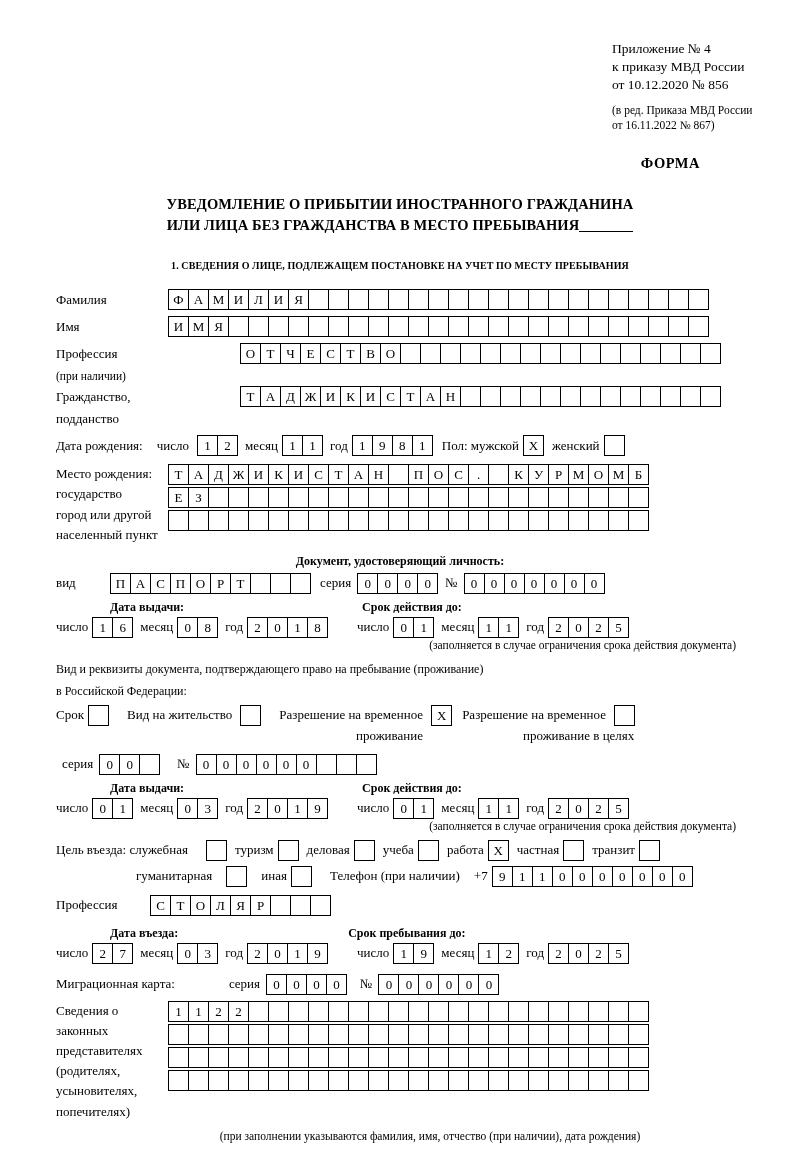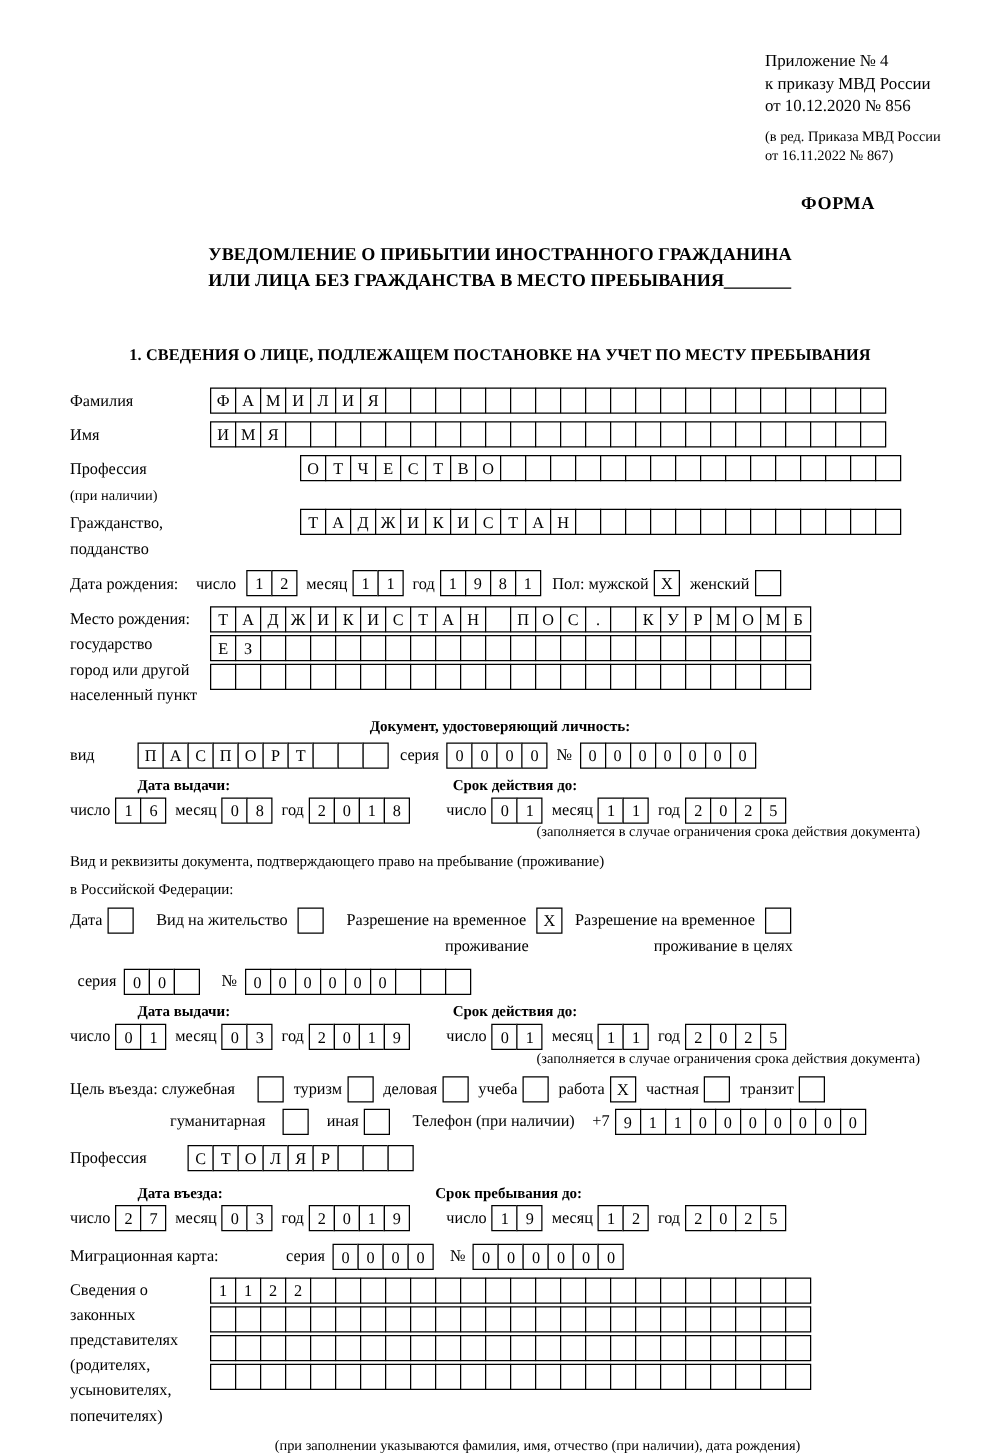--- a/index.html
+++ b/index.html
@@ -53,22 +53,22 @@
   }
   .title .ul {
     display: inline-block;
     width: 54px;
     border-bottom: 1px solid #000;
     vertical-align: -2px;
   }
   .section-title {
     text-align: center;
     font-weight: bold;
-    font-size: 13px;
-    margin-top: 40px;
+    font-size: 10px;
+    margin-top: 24px;
     letter-spacing: .1px;
   }
   
   .row {
     display: flex;
     align-items: center;
     margin-top: 6px;
   }
   .lbl {
     font-size: 13px;
@@ -515,21 +515,21 @@
   <div class="right-note">(заполняется в случае ограничения срока действия документа)</div>
 
   <div style="margin-top:8px">
     <span class="lbl sm">Вид и реквизиты документа, подтверждающего право на пребывание (проживание)</span>
   </div>
   <div style="margin-top:4px">
     <span class="lbl sm">в Российской Федерации:</span>
   </div>
 
   <div class="row" style="margin-top:6px">
-    <div class="lbl">Дата</div>
+    <div class="lbl">Срок</div>
     <div class="gap4"></div>
     <div class="cbx"></div>
     <div class="gap18"></div>
     <div class="lbl">Вид на жительство</div>
     <div class="gap8"></div>
     <div class="cbx"></div>
     <div class="gap18"></div>
     <div class="lbl">Разрешение на временное</div>
     <div class="gap8"></div>
     <div class="cbx">X</div>

